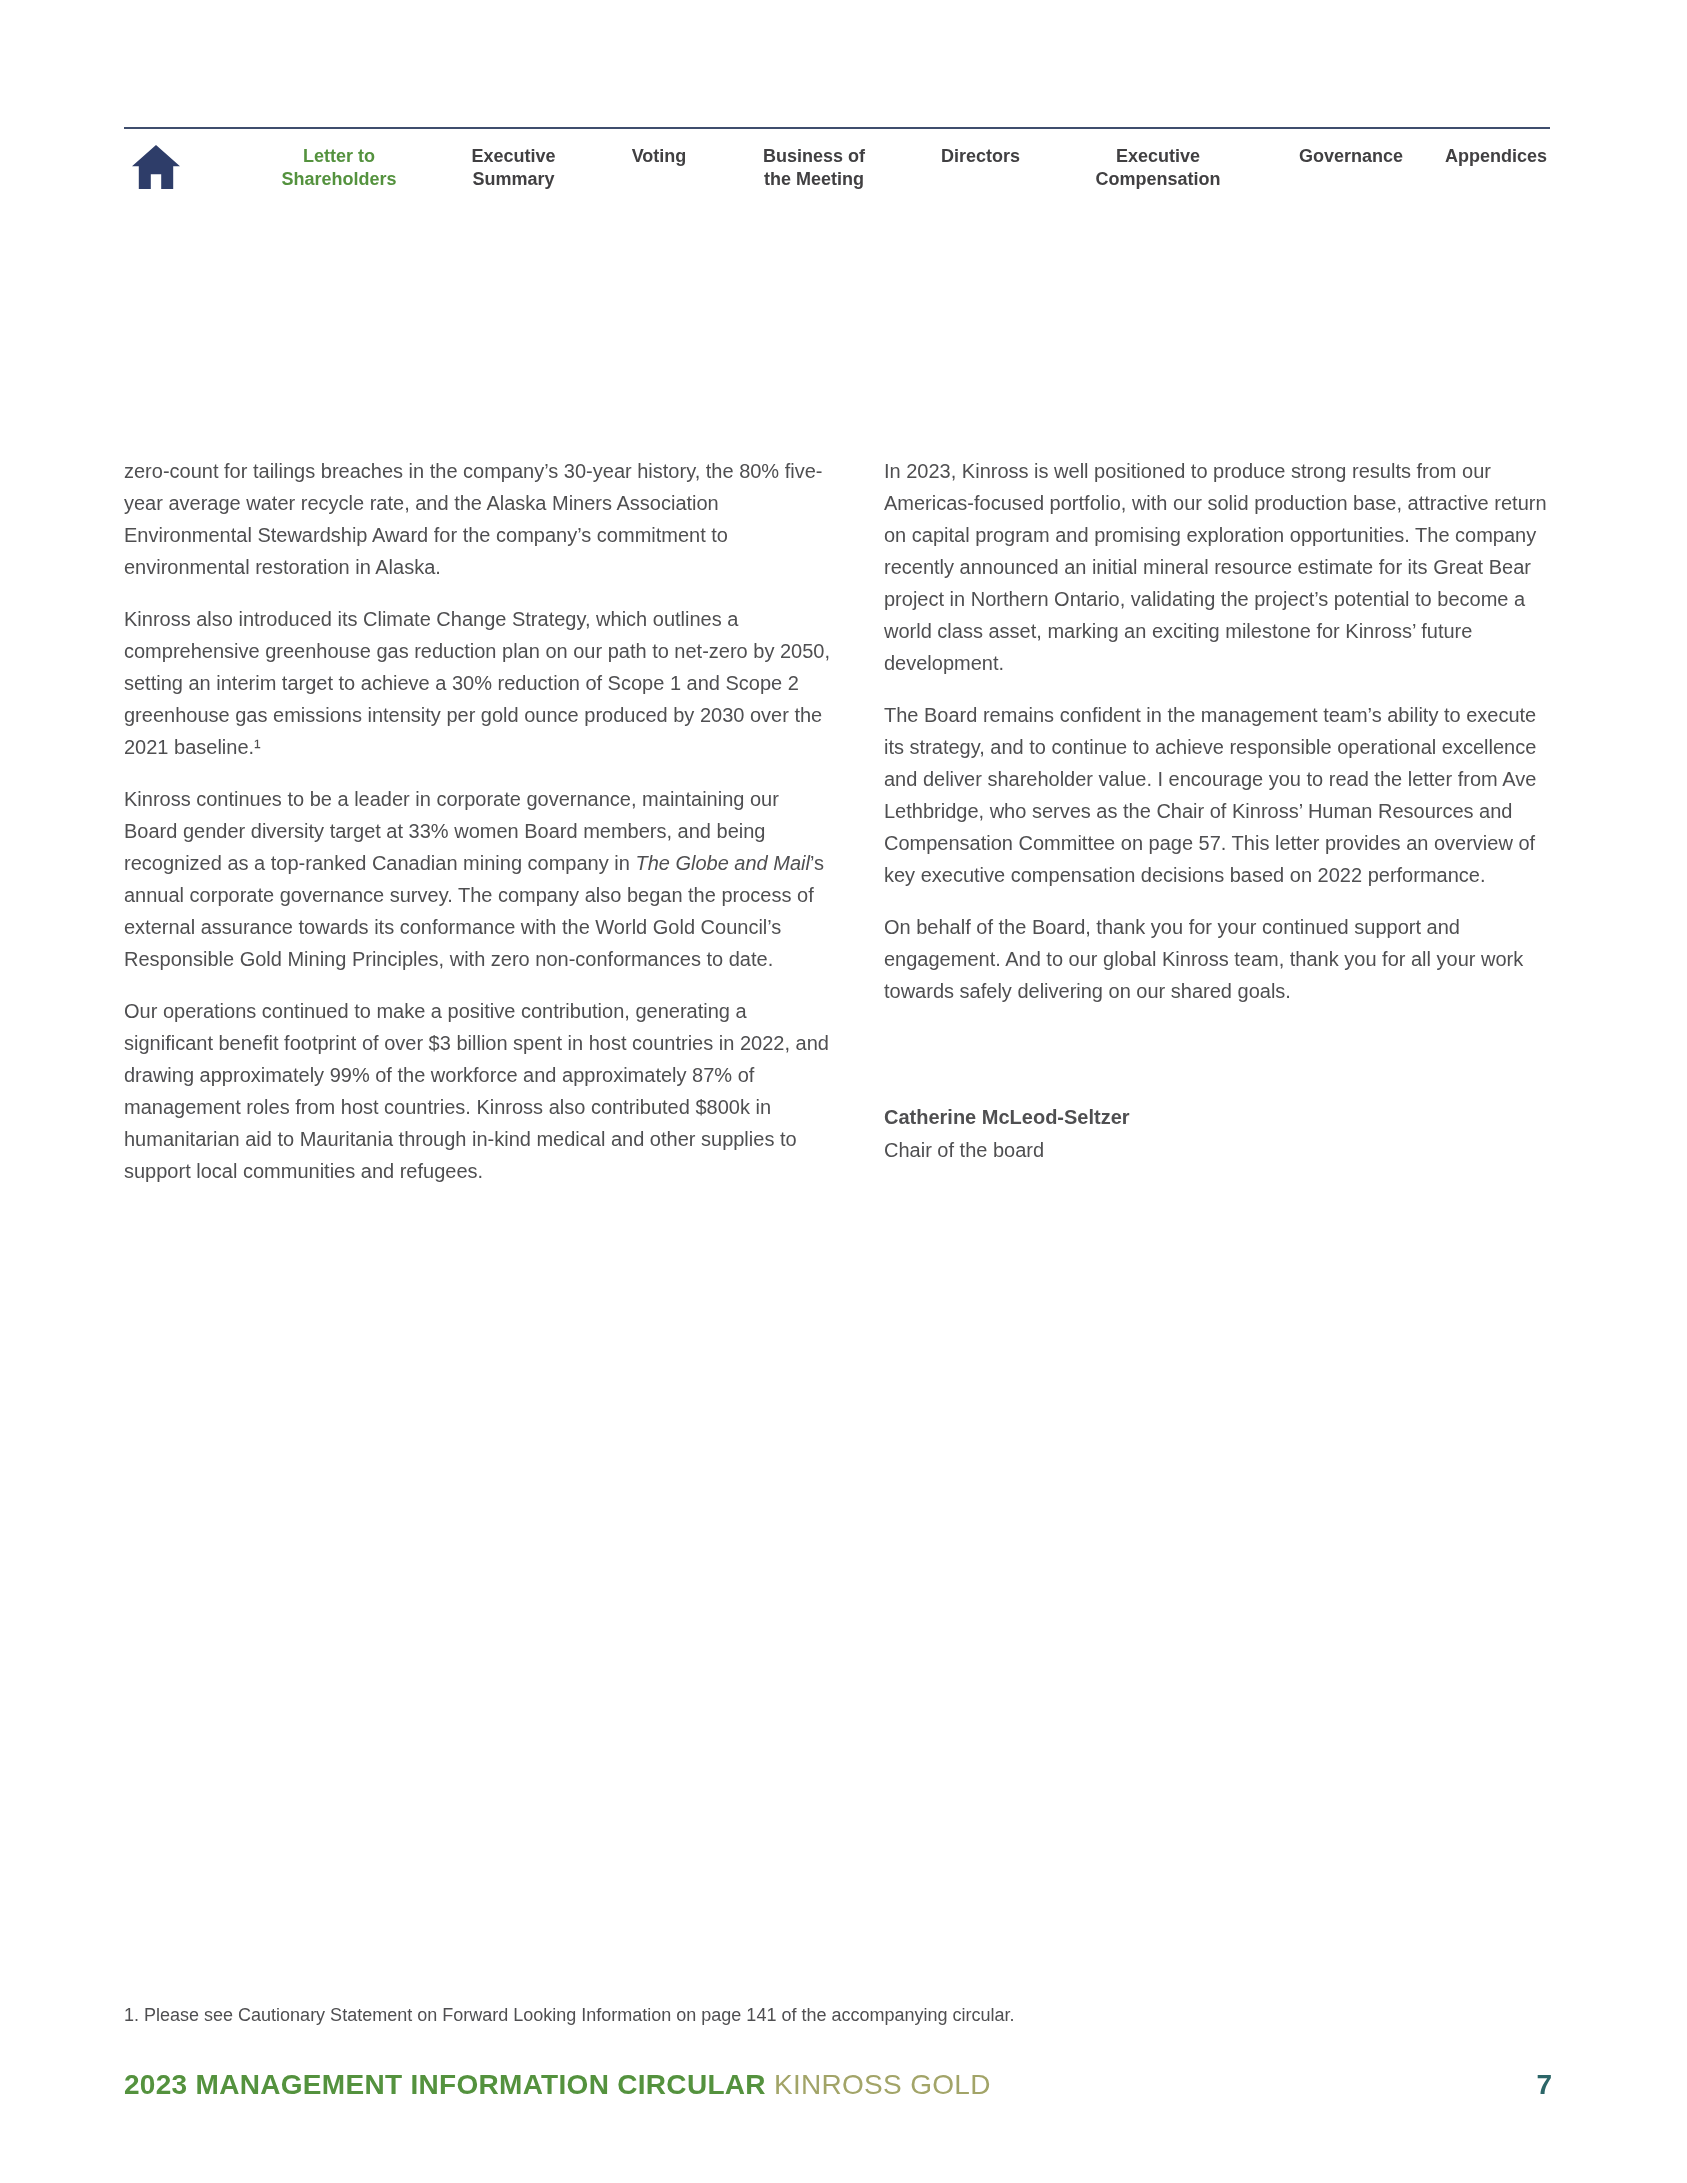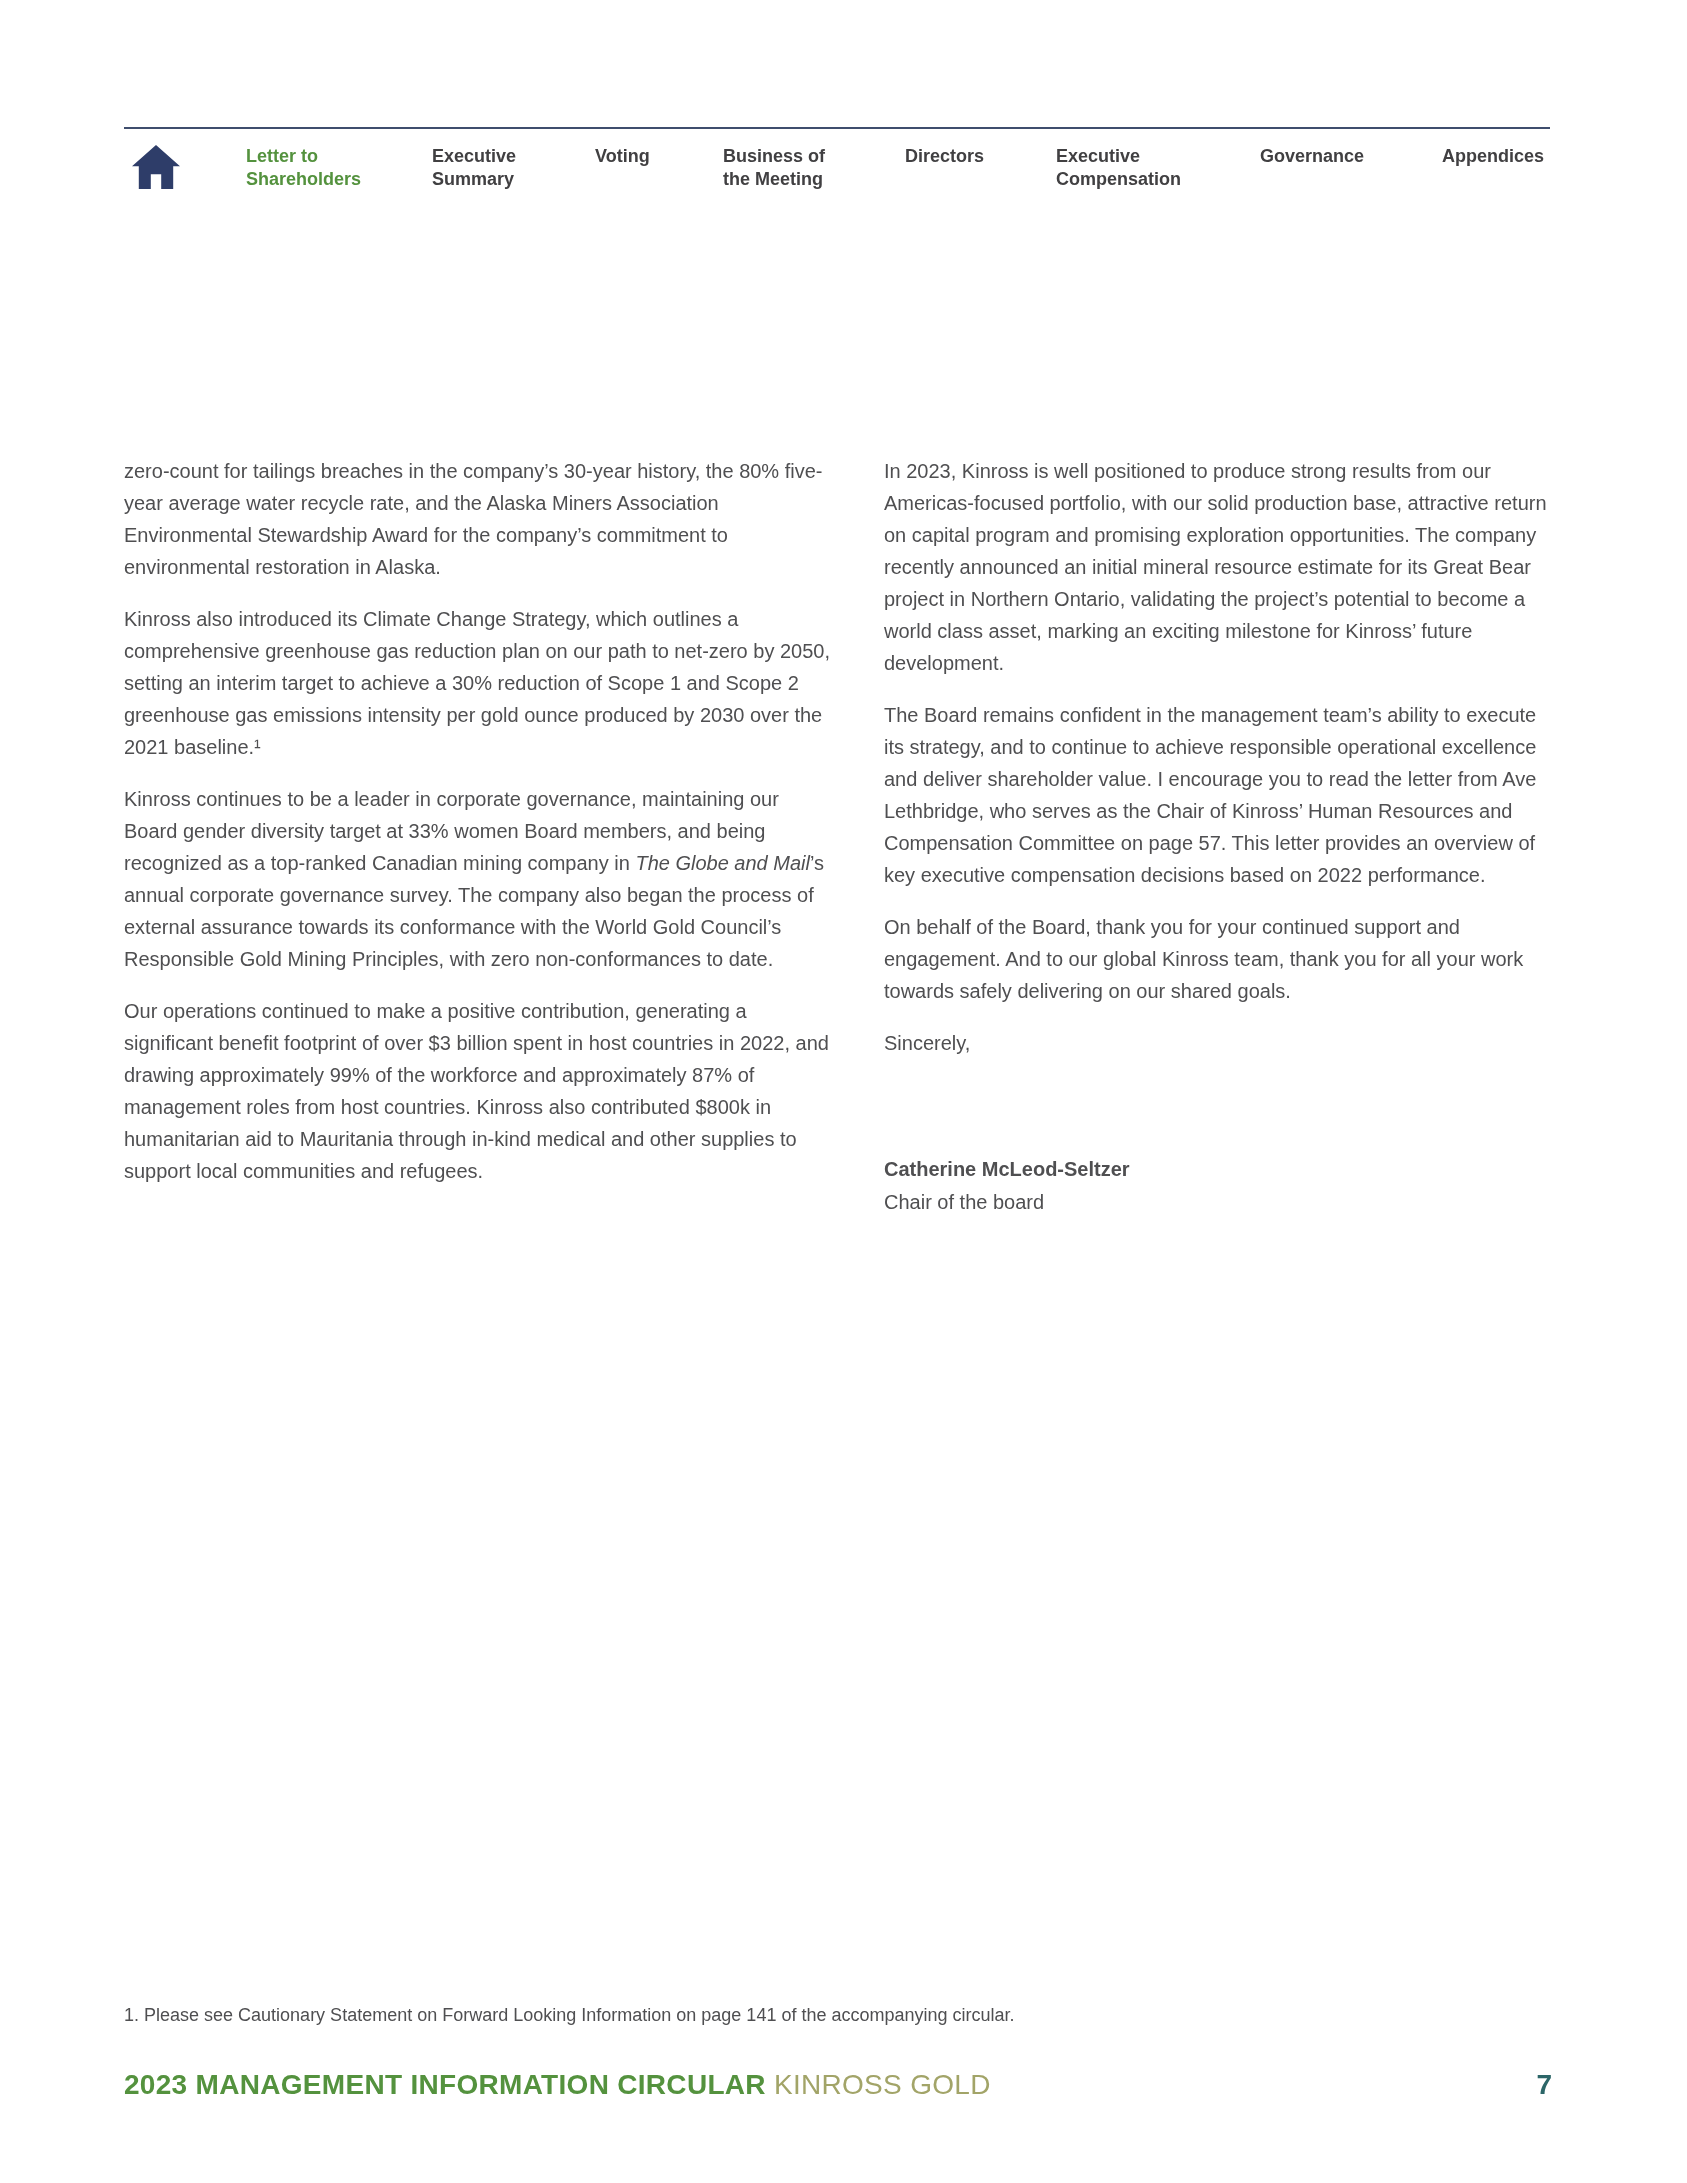--- a/index.html
+++ b/index.html
@@ -22,20 +22,21 @@
     position: absolute;
     left: 124px;
     top: 127px;
     width: 1426px;
     border-top: 2px solid var(--rule_navy, #3f4e6d);
     padding-top: 16px;
   }
   .nav-row {
     display: flex;
     align-items: flex-start;
+    text-align: center;
   }
   .home-slot {
     width: 122px;
     flex: 0 0 122px;
     display: block;
     text-decoration: none;
     cursor: pointer;
   }
   .home-slot svg {
     display: block;
@@ -168,21 +169,20 @@
       <p>zero-count for tailings breaches in the company’s 30-year history, the 80% five-year average water recycle rate, and the Alaska Miners Association Environmental Stewardship Award for the company’s commitment to environmental restoration in Alaska.</p>
       <p>Kinross also introduced its Climate Change Strategy, which outlines a comprehensive greenhouse gas reduction plan on our path to net-zero by 2050, setting an interim target to achieve a 30% reduction of Scope 1 and Scope 2 greenhouse gas emissions intensity per gold ounce produced by 2030 over the 2021 baseline.¹</p>
       <p><span>Kinross continues to be a leader in corporate governance, maintaining our Board gender diversity target at 33% women Board members, and being recognized as a top-ranked Canadian mining company in </span><em>The Globe and Mail</em><span>’s annual corporate governance survey. The company also began the process of external assurance towards its conformance with the World Gold Council’s Responsible Gold Mining Principles, with zero non-conformances to date.</span></p>
       <p>Our operations continued to make a positive contribution, generating a significant benefit footprint of over $3 billion spent in host countries in 2022, and drawing approximately 99% of the workforce and approximately 87% of management roles from host countries. Kinross also contributed $800k in humanitarian aid to Mauritania through in-kind medical and other supplies to support  local communities and refugees.</p>
     </section>
 
     <section class="col">
       <p>In 2023, Kinross is well positioned to produce strong results from our Americas-focused portfolio, with our solid production base, attractive return on capital program and promising exploration opportunities. The company recently announced an initial mineral resource estimate for its Great Bear project in Northern Ontario, validating the project’s potential to become a world class asset, marking an exciting milestone for Kinross’ future development.</p>
       <p>The Board remains confident in the management team’s ability to execute its strategy, and to continue to achieve responsible operational excellence and deliver shareholder value. I encourage you to read the letter from Ave Lethbridge, who serves as the Chair of Kinross’ Human Resources and Compensation Committee on page 57. This letter provides an overview of key executive compensation decisions based on 2022 performance.</p>
       <p>On behalf of the Board, thank you for your continued support and engagement. And to our global Kinross team, thank you for all your work towards safely delivering on our shared goals.</p>
-      <p class="closing">Sincerely,</p>
       <p class="sig-name">Catherine McLeod-Seltzer</p>
       <p class="sig-title">Chair of the board</p>
     </section>
   </main>
 
   <div class="footnote">1.  Please see Cautionary Statement on Forward Looking Information on page 141 of the accompanying circular.</div>
 
   <footer class="footer">
     <div>
       <span class="footer-title">2023 MANAGEMENT INFORMATION CIRCULAR</span><span class="footer-brand"> KINROSS GOLD</span>

